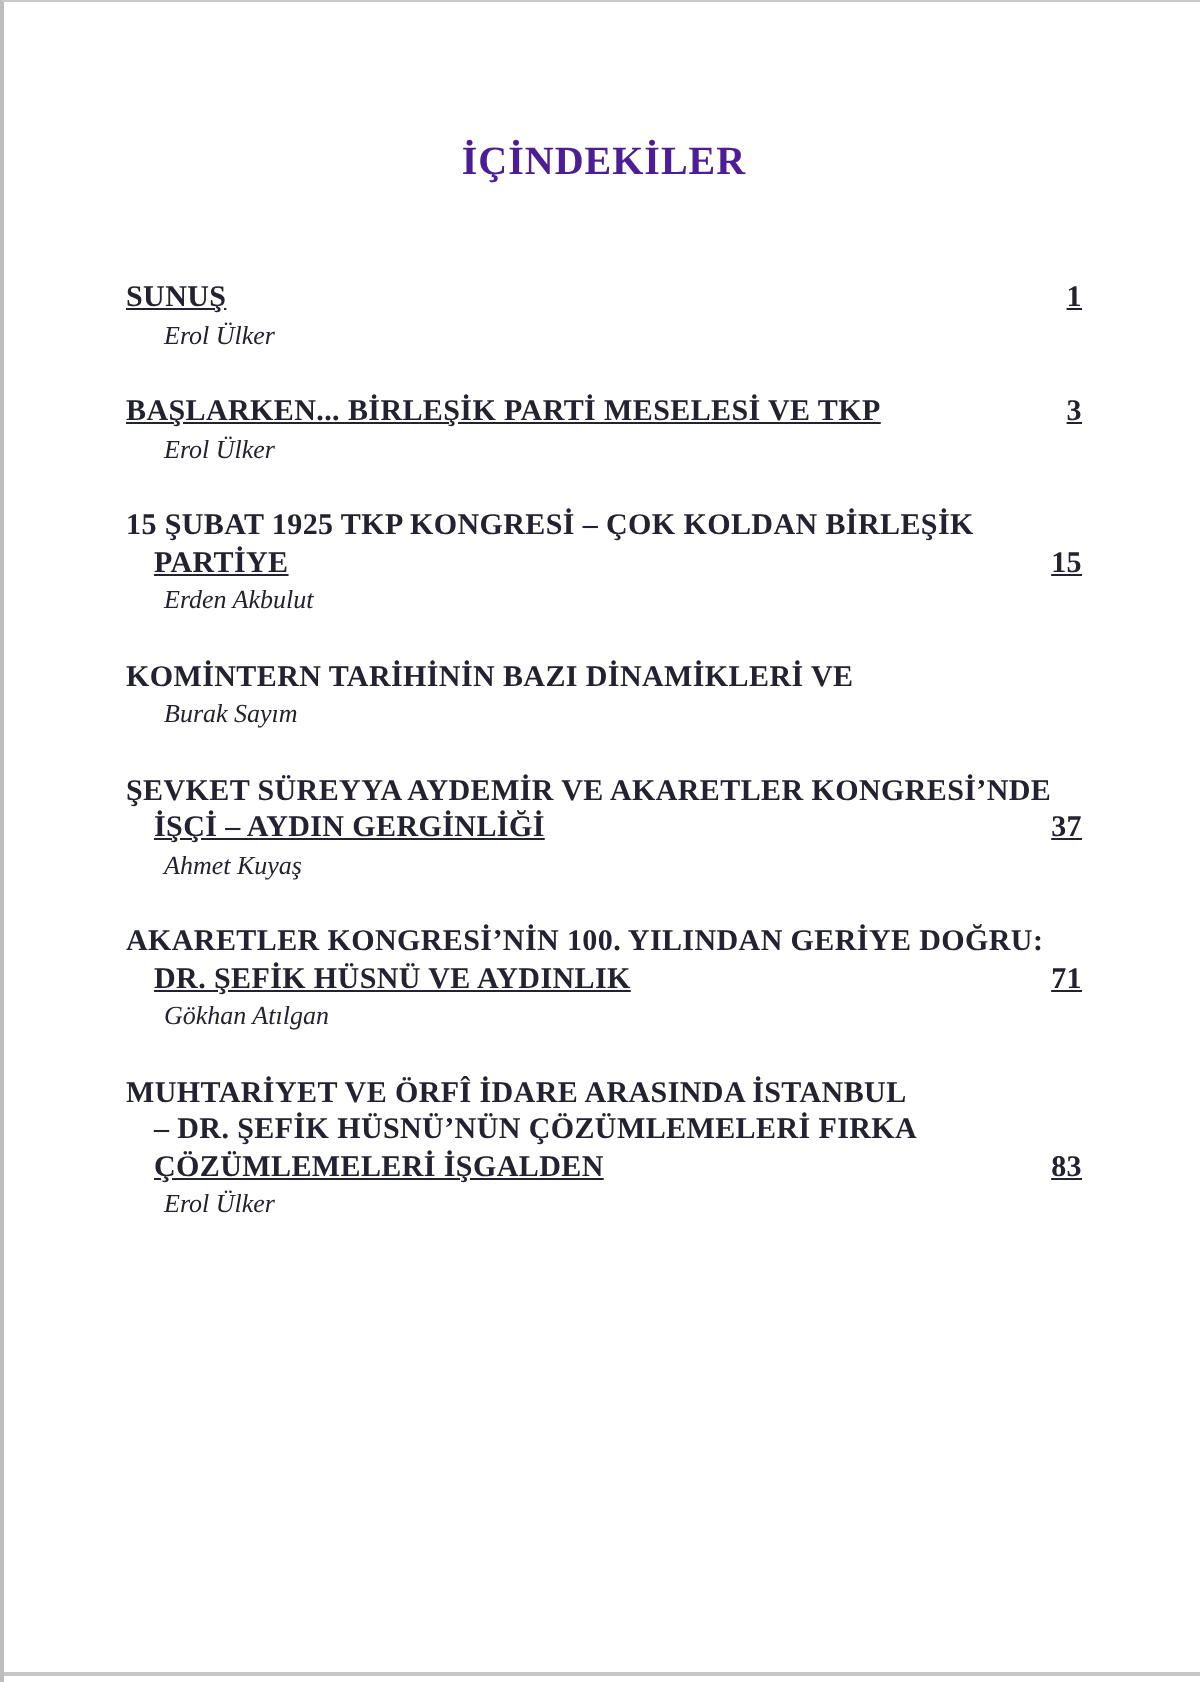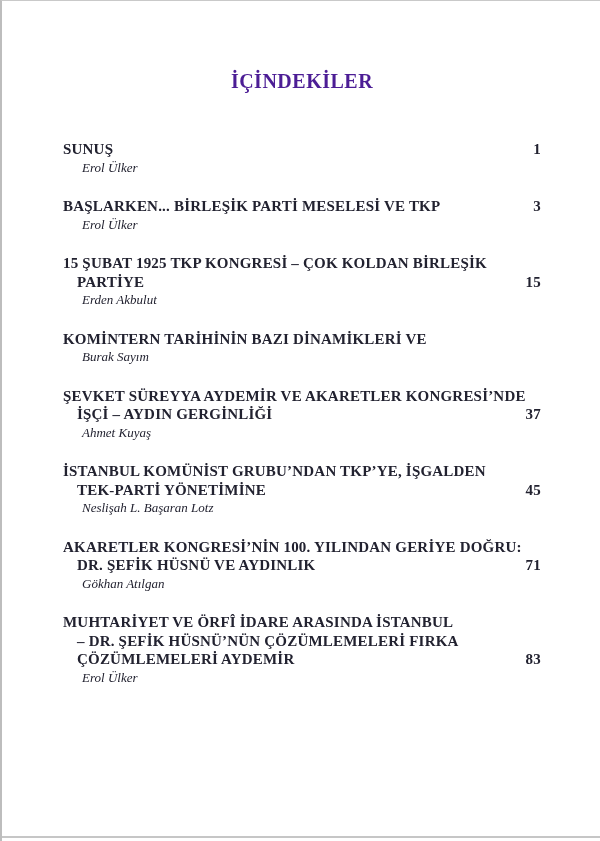--- a/index.html
+++ b/index.html
@@ -46,20 +46,21 @@
     font-weight: bold;
     font-size: 15px;
     line-height: 18.5px;
     letter-spacing: 0.2px;
     white-space: nowrap;
   }
   .tl.last {
     display: flex;
     justify-content: space-between;
     align-items: flex-end;
+    text-decoration: underline;
   }
   .tt.cont {
     padding-left: 14px;
   }
   .pg {
     font-weight: bold;
     font-size: 15px;
     padding-left: 8px;
   }
   .author {
@@ -116,51 +117,41 @@
       <div class="tl">
         <span class="tt">ŞEVKET SÜREYYA AYDEMİR VE AKARETLER KONGRESİ’NDE</span>
       </div>
       <div class="tl last">
         <span class="tt cont">İŞÇİ – AYDIN GERGİNLİĞİ</span>
         <span class="pg">37</span>
       </div>
       <div class="author">Ahmet Kuyaş</div>
     </div>
 
-    <div class="entry">
-      <div class="tl">
-        <span class="tt">İSTANBUL KOMÜNİST GRUBU’NDAN TKP’YE, İŞGALDEN</span>
-      </div>
-      <div class="tl last">
-        <span class="tt cont">TEK-PARTİ YÖNETİMİNE</span>
-        <span class="pg">45</span>
-      </div>
-      <div class="author">Neslişah L. Başaran Lotz</div>
-    </div>
 
     <div class="entry">
       <div class="tl">
         <span class="tt">AKARETLER KONGRESİ’NİN 100. YILINDAN GERİYE DOĞRU:</span>
       </div>
       <div class="tl last">
         <span class="tt cont">DR. ŞEFİK HÜSNÜ VE AYDINLIK</span>
         <span class="pg">71</span>
       </div>
       <div class="author">Gökhan Atılgan</div>
     </div>
 
     <div class="entry">
       <div class="tl">
         <span class="tt">MUHTARİYET VE ÖRFÎ İDARE ARASINDA İSTANBUL</span>
       </div>
       <div class="tl">
         <span class="tt cont">– DR. ŞEFİK HÜSNÜ’NÜN ÇÖZÜMLEMELERİ FIRKA</span>
       </div>
       <div class="tl last">
-        <span class="tt cont">ÇÖZÜMLEMELERİ AYDEMİR</span>
+        <span class="tt cont">ÇÖZÜMLEMELERİ İŞGALDEN</span>
         <span class="pg">83</span>
       </div>
       <div class="author">Erol Ülker</div>
     </div>
 
   </div>
 
   <div class="bottom-edge"></div>
 </div>
 

